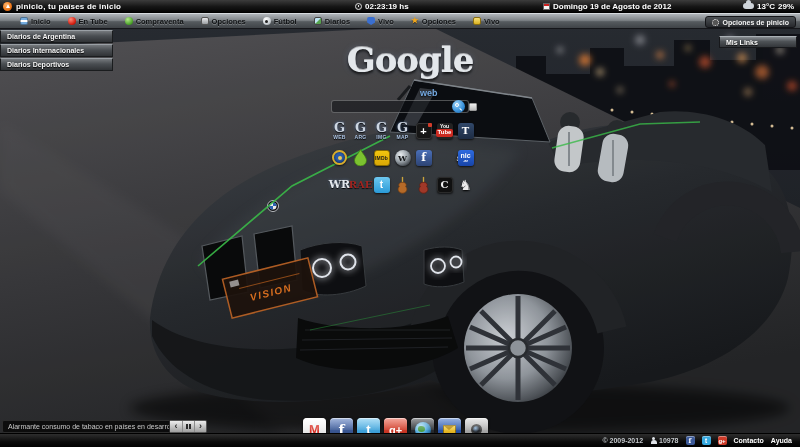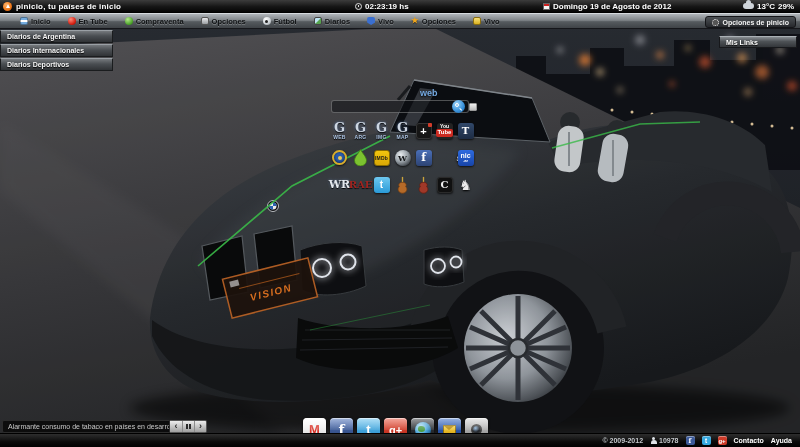--- a/index.html
+++ b/index.html
@@ -414,20 +414,21 @@
     </div>
     <div class="sb-item">
       <span>Diarios Deportivos</span>
     </div>
   </div>
 
   <div class="mislinks">
     <span>Mis Links</span>
   </div>
 
+  <div class="glogo">Google</div>
   <div class="gweb">web</div>
   <input class="search-input" value="" style="">
   <button class="search-btn">
     <span class="mag"></span>
   </button>
   <button class="mini-btn"></button>
 
   <div class="icon-grid">
 
     <div class="cell">

